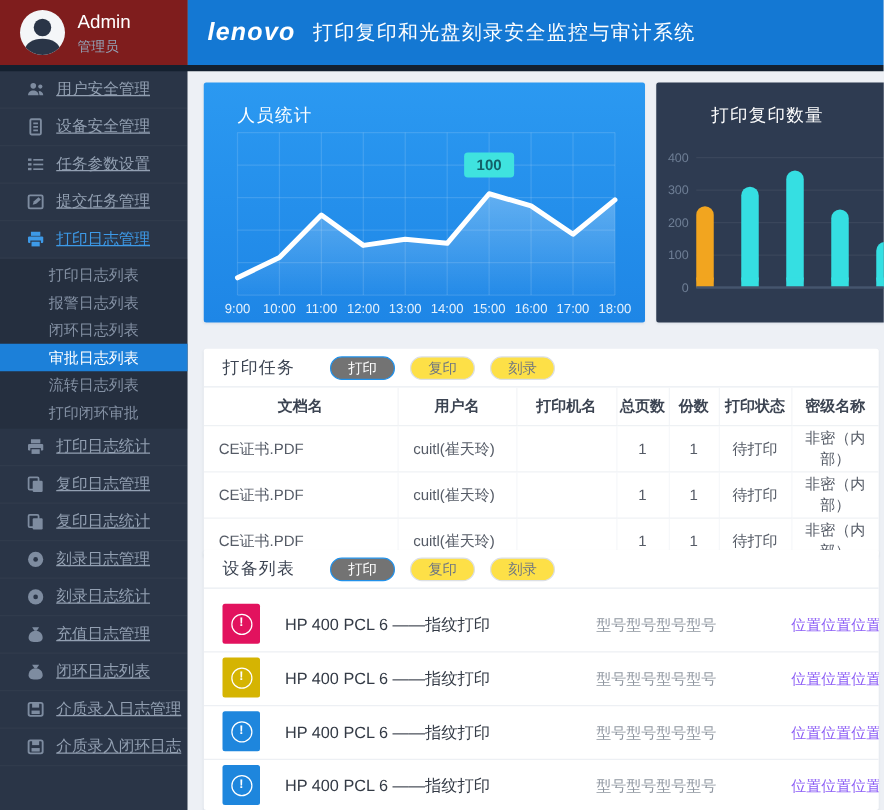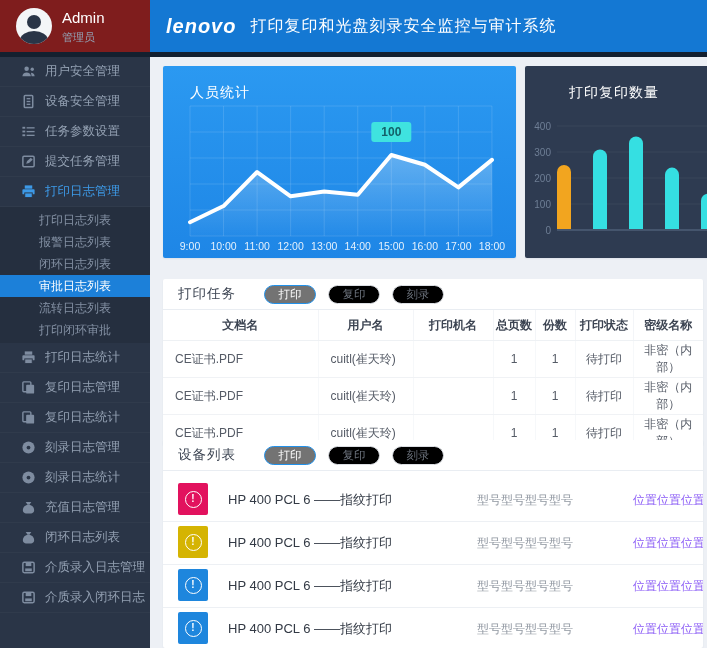--- a/index.html
+++ b/index.html
@@ -17,21 +17,21 @@
 
   
   .sidebar{position:absolute;left:0;top:0;width:150px;height:648px;background:#2a3547;z-index:4;}
   .userblock{height:52px;background:#7f1d1d;position:relative;}
   .avatar{position:absolute;left:16px;top:8px;width:36px;height:36px;border-radius:50%;background:#f4f6f8;overflow:hidden;}
   .avatar .head{position:absolute;left:11px;top:7px;width:14px;height:14px;border-radius:50%;background:#2a3547;}
   .avatar .body{position:absolute;left:4px;top:23px;width:28px;height:18px;border-radius:50% 50% 0 0;background:#2a3547;}
   .uname{position:absolute;left:62px;top:9px;color:#fff;font-size:15px;}
   .urole{position:absolute;left:62px;top:30px;color:#93a1b4;font-size:11px;}
   .menu{position:absolute;left:0;top:57px;width:150px;}
-  .sb-item{height:30px;display:flex;align-items:center;padding-left:20px;color:#93a0b2;font-size:12.5px;cursor:pointer;border-bottom:1px solid rgba(255,255,255,0.03);box-sizing:border-box;}
+  .sb-item{height:30px;display:flex;align-items:center;padding-left:20px;color:#93a0b2;font-size:12.5px;cursor:pointer;border-bottom:1px solid rgba(255,255,255,0.03);box-sizing:border-box;text-decoration:underline;}
   .sb-item .sb-ico{width:16px;height:16px;margin-right:9px;display:inline-flex;align-items:center;justify-content:center;color:#7e8ca0;}
   .sb-item.active{color:#3d9ae8;}
   .sb-item.active .sb-ico{color:#3d9ae8;}
   .submenu{background:rgba(0,0,0,0.10);padding:2px 0;}
   .sb-sub{height:22px;line-height:22px;padding-left:39px;color:#8491a4;font-size:12px;cursor:pointer;}
   .sb-sub.active{background:#1c80d9;color:#ffffff;}
 
   
   .panel{position:absolute;border-radius:2px;box-shadow:0 1px 2px rgba(30,50,80,0.07);}
   .panel-line{left:163px;top:66px;width:353px;height:192px;background:linear-gradient(180deg,#2b99f1,#1e86e6);}
@@ -39,21 +39,21 @@
   .chart-title{position:absolute;left:27px;top:18px;color:#fff;font-size:14px;letter-spacing:1px;}
   .panel-bar .chart-title{left:44px;}
   .chart-svg{position:absolute;left:0;top:0;}
 
   .panel-white{background:#ffffff;overflow:hidden;}
   .panel-tasks{left:163px;top:279px;width:540px;height:166px;}
   .panel-devices{left:163px;top:440px;width:540px;height:208px;}
   .panel-head{height:30px;border-bottom:1px solid #e9edf2;display:flex;align-items:center;padding-left:15px;}
   .panel-head-title{font-size:13.5px;color:#3c4452;letter-spacing:1px;}
   .pills{display:flex;gap:12px;margin-left:28px;}
-  .pill{min-width:52px;height:19px;border-radius:10px;border:1px solid #dcdfe4;background:#000000;color:#6f7680;
+  .pill{min-width:52px;height:19px;border-radius:10px;border:1px solid #dcdfe4;background:#fde047;color:#6f7680;
         font-size:11.5px;display:flex;align-items:center;justify-content:center;cursor:pointer;box-sizing:border-box;padding:0 10px;}
   .pill.active{background:#737373;border-color:#2191ea;color:#fff;font-family:Liberation Mono, monospace;}
 
   
   table.tasks{border-collapse:collapse;width:540px;table-layout:fixed;}
   table.tasks th{height:28px;font-size:12px;font-weight:600;color:#3c4452;border-bottom:1px solid #eef1f4;border-right:1px solid #f3f5f8;text-align:center;}
   table.tasks td{height:26px;font-size:12px;color:#555b66;border-bottom:1px solid #f0f2f5;border-right:1px solid #f6f8fa;text-align:center;}
   table.tasks th:last-child,table.tasks td:last-child{border-right:none;}
   table.tasks td.l,  table.tasks td.l2{text-align:left;padding-left:12px;}
 

